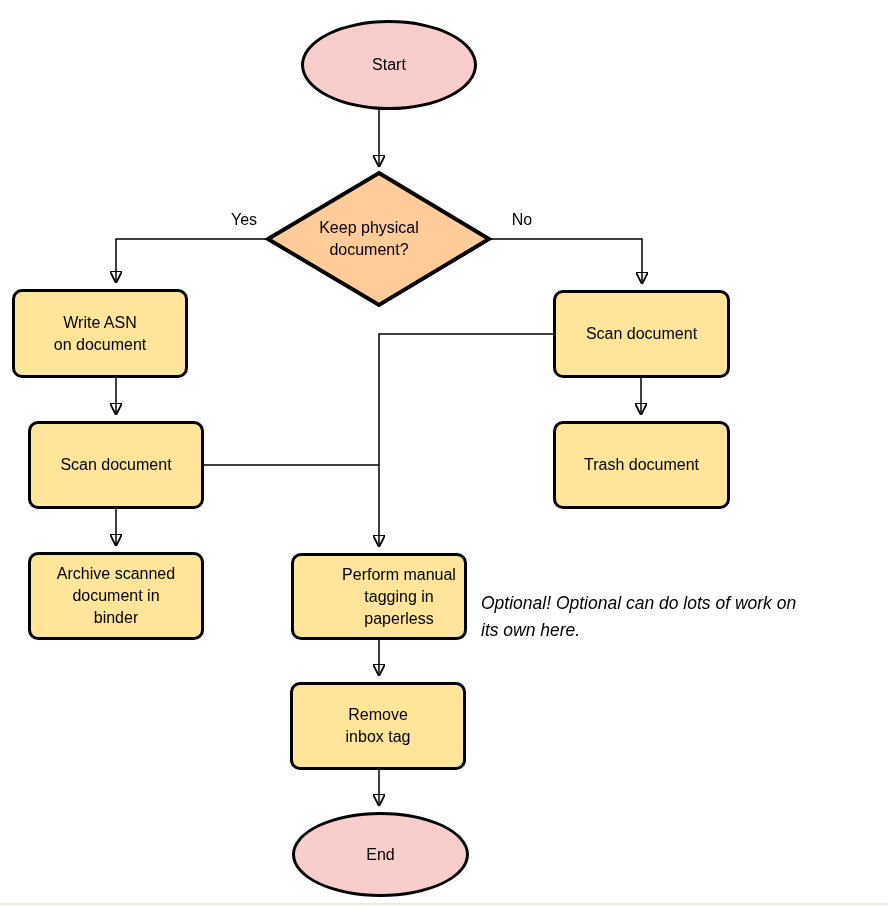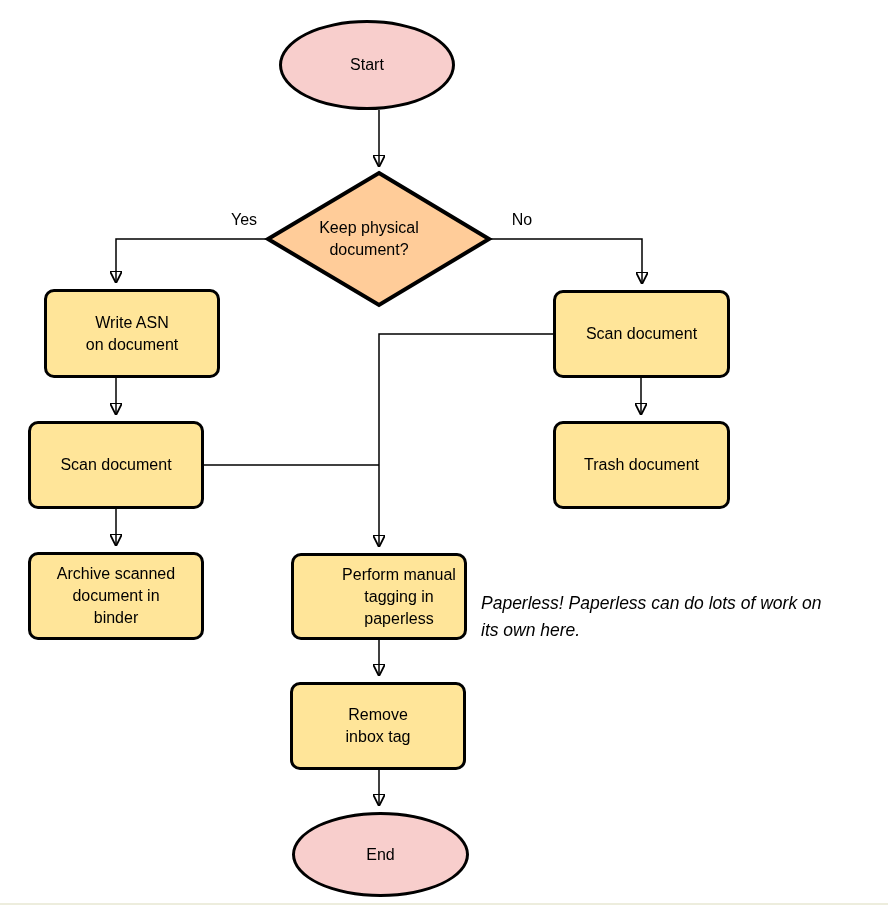--- a/index.html
+++ b/index.html
@@ -52,23 +52,23 @@
     left:481px;top:590px;width:407px;
     font-size:17.5px;line-height:27px;
     font-style:italic;
     white-space:pre-line;
   }
   .bottom-rule{
     position:absolute;left:0;top:903px;width:888px;height:2px;
     background:var(--bottom-rule);
   }
   
-  .n-start   {left:279px;top:20px; width:176px;height:90px;}
+  .n-start   {left:301px;top:20px; width:176px;height:90px;}
   .n-decision{left:273px;top:204px;width:192px;height:70px;}
-  .n-write   {left:44px; top:289px;width:176px;height:89px;}
+  .n-write   {left:12px; top:289px;width:176px;height:89px;}
   .n-scanL   {left:28px; top:421px;width:176px;height:88px;}
   .n-archive {left:28px; top:552px;width:176px;height:88px;}
   .n-scanR   {left:553px;top:290px;width:177px;height:88px;}
   .n-trash   {left:553px;top:421px;width:177px;height:88px;}
   .n-tagging {left:291px;top:553px;width:176px;height:87px;padding-left:40px;}
   .n-remove  {left:290px;top:682px;width:176px;height:88px;}
   .n-end     {left:292px;top:812px;width:177px;height:85px;}
   .l-yes{left:220px;top:211px;width:48px;}
   .l-no {left:500px;top:211px;width:44px;}
 </style>
@@ -139,17 +139,17 @@
 
   <div class="node process n-remove">
     <span>Remove
 inbox tag</span>
   </div>
 
   <div class="node terminator n-end">
     <span>End</span>
   </div>
 
-  <div class="note">Paperless! Paperless can do lots of work on
+  <div class="note">Optional! Optional can do lots of work on
 its own here.</div>
 
   <div class="bottom-rule"></div>
 </div>
 
 </body></html>

